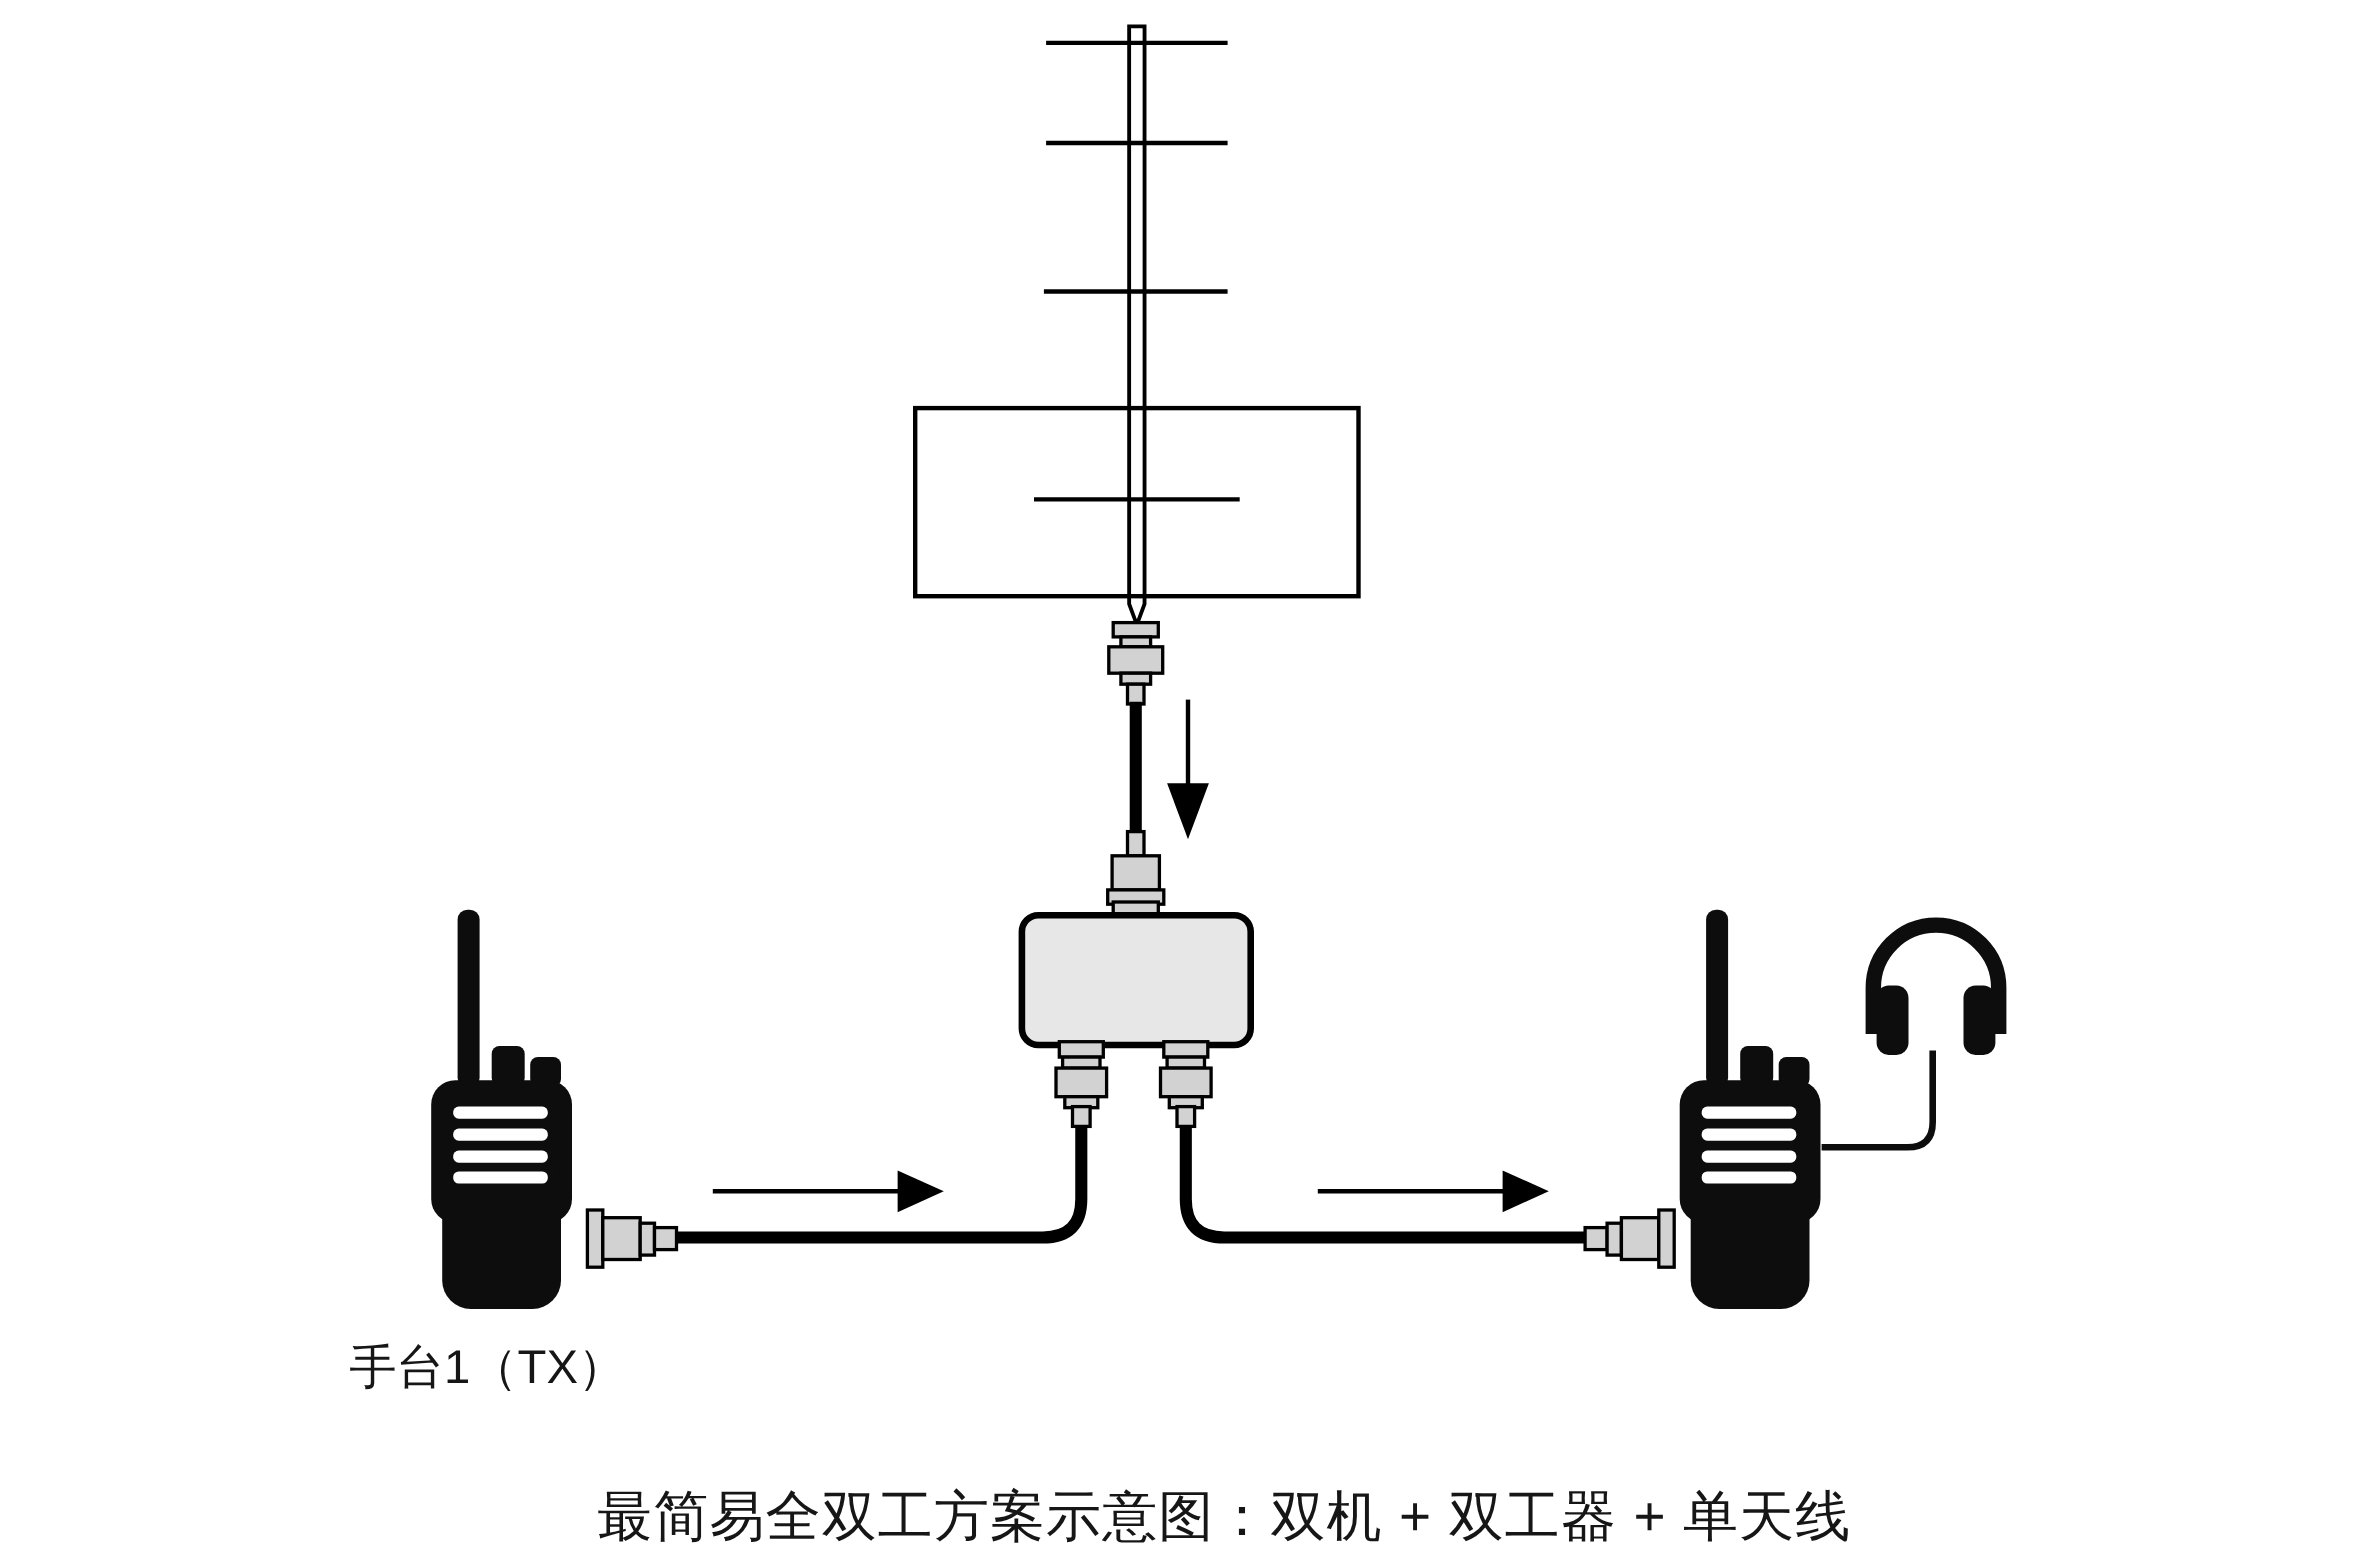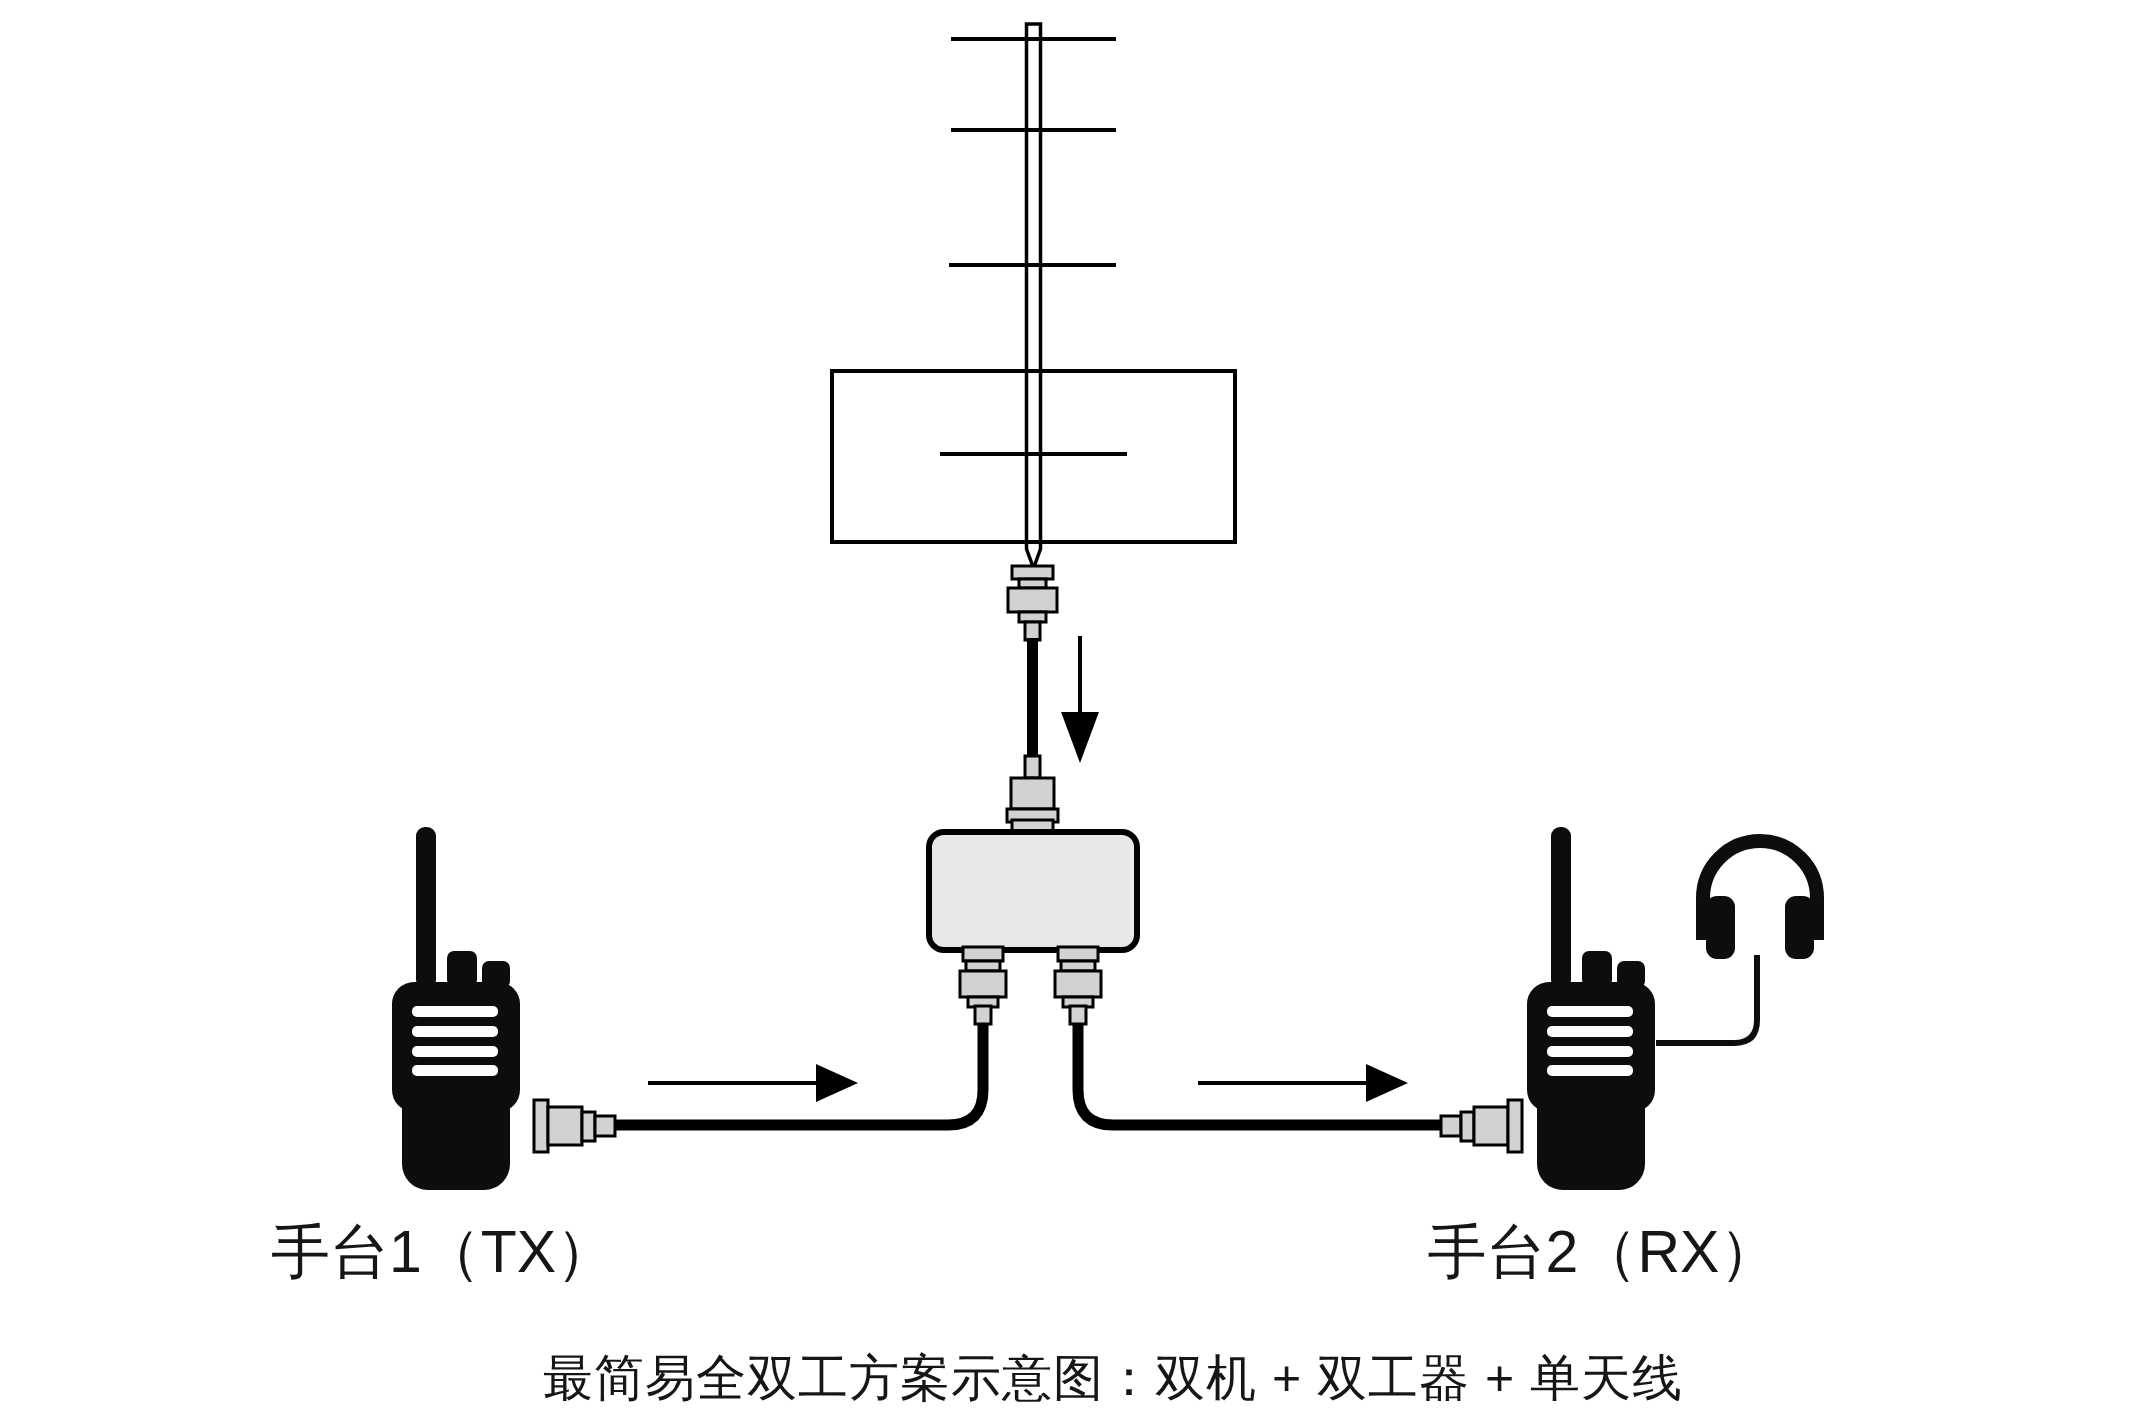--- a/index.html
+++ b/index.html
@@ -37,21 +37,21 @@
     display: flex;
     flex-direction: column;
     justify-content: center;
     align-items: center;
   }
   .duplexer-label .cn { font-size: 34px; }
   .duplexer-label .en { font-size: 31px; margin-top: 3px; }
   .radio-label {
     top: 1219px;
     width: 420px;
-    font-size: 59px;
+    font-size: 43px;
   }
   .radio-label.left  { left: 233px; }
   .radio-label.right { left: 1393px; }
   .caption {
     left: 0;
     top: 1350px;
     width: 2144px;
     font-size: 50px;
     font-weight: 500;
     letter-spacing: 1px;
@@ -170,17 +170,16 @@
     <g>
       <path d="M 1757 955 V 1020 Q 1757 1043 1734 1043 H 1656" fill="none" stroke="#0d0d0d" stroke-width="6"></path>
       <path d="M 1703 940 L 1703 898 A 57 57 0 0 1 1817 898 L 1817 940" fill="none" stroke="#0d0d0d" stroke-width="14"></path>
       <rect x="1706" y="896" width="29" height="63" rx="11" fill="#0d0d0d"></rect>
       <rect x="1785" y="896" width="29" height="63" rx="11" fill="#0d0d0d"></rect>
     </g>
   </svg>
 
 
   <div class="overlay-text radio-label left">手台1（TX）</div>
-  <div class="overlay-text radio-label right">手台2（RX）</div>
 
   <div class="overlay-text caption">最简易全双工方案示意图：双机 + 双工器 + 单天线</div>
 
 </div>
 
 </body></html>

